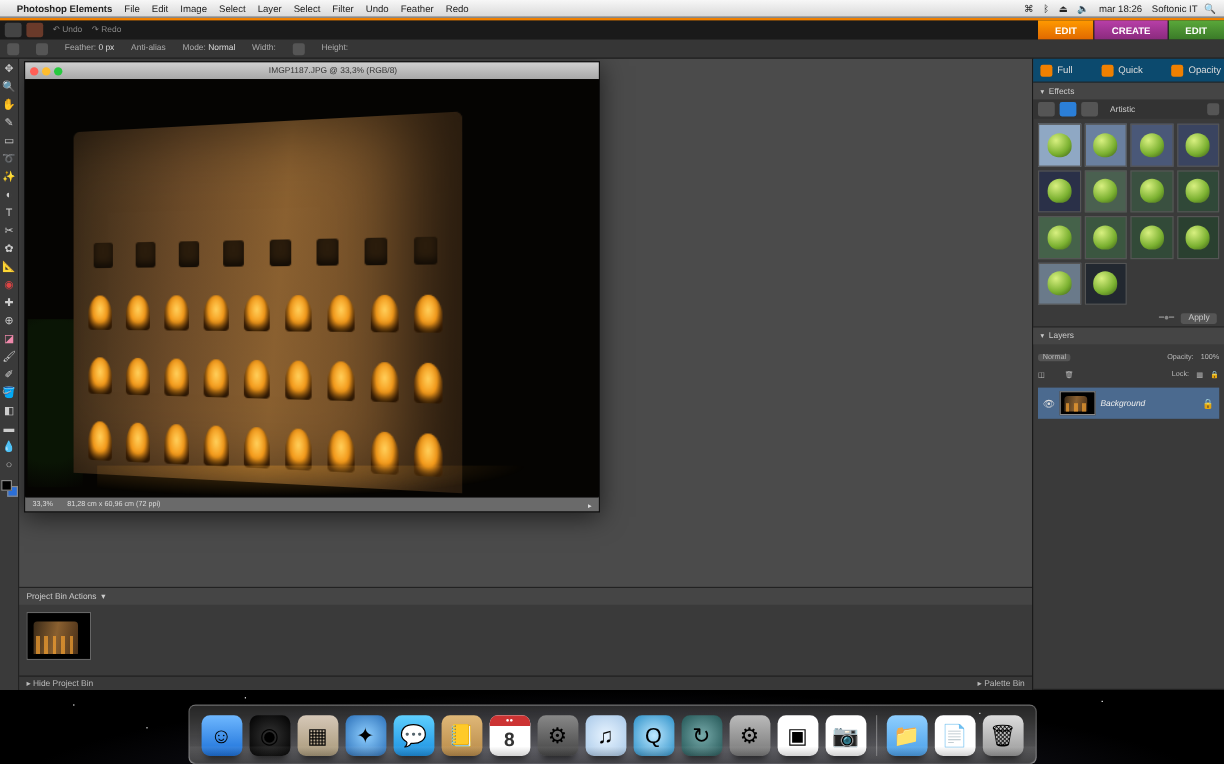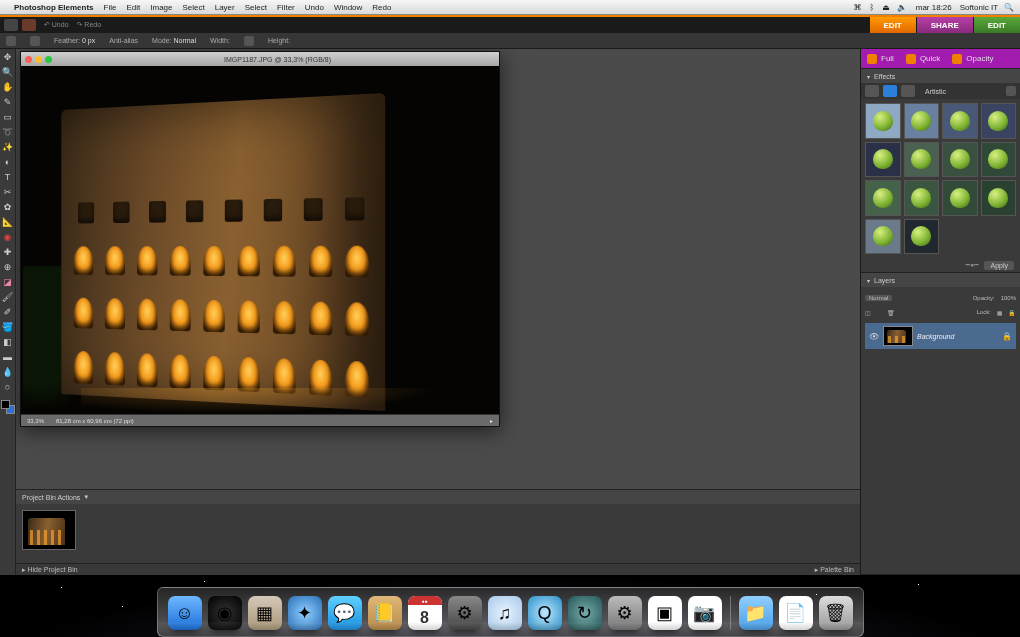--- a/index.html
+++ b/index.html
@@ -21,21 +21,21 @@
 .app-topstrip { height: 18px; background: #1a1a1a; display: flex; align-items: center; border-top: 2px solid #f08000; }
 .app-topstrip .tool-small { width: 14px; height: 12px; margin-left: 4px; background: #444; border-radius: 2px; }
 .app-topstrip .undo-redo { margin-left: 8px; font-size: 7px; color: #888; }
 .app-topstrip .spacer { flex: 1; }
 .app-topstrip .mode-btn { height: 16px; padding: 0 14px; font-size: 8px; font-weight: bold; color: #fff; display: flex; align-items: center; margin-left: 1px; cursor: pointer; }
 .mode-edit { background: linear-gradient(#ff9a00,#e06800); }
 .mode-create { background: linear-gradient(#b83fa8,#8a2a7d); }
 .mode-share { background: linear-gradient(#5aa83a,#3a7a28); }
 
 
-.sub-mode-bar { height: 20px; background: #a21caf; display: flex; align-items: center; padding: 0 6px; gap: 12px; border-bottom: 1px solid #222; }
+.sub-mode-bar { height: 20px; background: #0c4a6e; display: flex; align-items: center; padding: 0 6px; gap: 24px; border-bottom: 1px solid #222; }
 .sub-mode { display: flex; align-items: center; gap: 4px; font-size: 8px; color: #ddd; cursor: pointer; }
 .sub-mode .swatch { width: 10px; height: 10px; border-radius: 2px; }
 .sw-full { background: #f08000; }
 .sw-quick { background: #f08000; }
 .sw-guided { background: #f08000; }
 
 
 .options-bar { height: 16px; background: #363636; display: flex; align-items: center; font-size: 7px; color: #bbb; padding: 0 6px; gap: 14px; border-bottom: 1px solid #1a1a1a; }
 .options-bar .opt-label { color: #aaa; }
 .options-bar .opt-val { color: #ddd; }
@@ -135,21 +135,21 @@
   <span class="apple"></span>
   <span class="app-name">Photoshop Elements</span>
   <span class="menu-item">File</span>
   <span class="menu-item">Edit</span>
   <span class="menu-item">Image</span>
   <span class="menu-item">Select</span>
   <span class="menu-item">Layer</span>
   <span class="menu-item">Select</span>
   <span class="menu-item">Filter</span>
   <span class="menu-item">Undo</span>
-  <span class="menu-item">Window</span>
+  <span class="menu-item">Feather</span>
   <span class="menu-item">Redo</span>
   <span class="spacer"></span>
   <span class="right-item">⌘</span>
   <span class="right-item">ᛒ</span>
   <span class="right-item">⏏</span>
   <span class="right-item">🔈</span>
   <span class="right-item">mar 18:26</span>
   <span class="right-item">Softonic IT</span>
   <span class="right-item search-glass">🔍</span>
 </div>
@@ -159,21 +159,21 @@
   <div class="app-topstrip">
     <div class="tool-small"></div>
     <div class="tool-small" style="background:#6a3a2a"></div>
     <span class="undo-redo">↶ <span>Undo</span></span>
     <span class="undo-redo">↷ <span>Redo</span></span>
     <span class="spacer"></span>
     <div class="mode-btn mode-edit">
         <span>EDIT</span>
       </div>
     <div class="mode-btn mode-create">
-        <span>SHARE</span>
+        <span>CREATE</span>
       </div>
     <div class="mode-btn mode-share">
         <span>EDIT</span>
       </div>
   </div>
 
   <div class="options-bar">
     <div class="icon-box"></div>
     <div class="icon-box"></div>
     <span><span class="opt-label">Feather:</span> <span class="opt-val">0 px</span></span>

